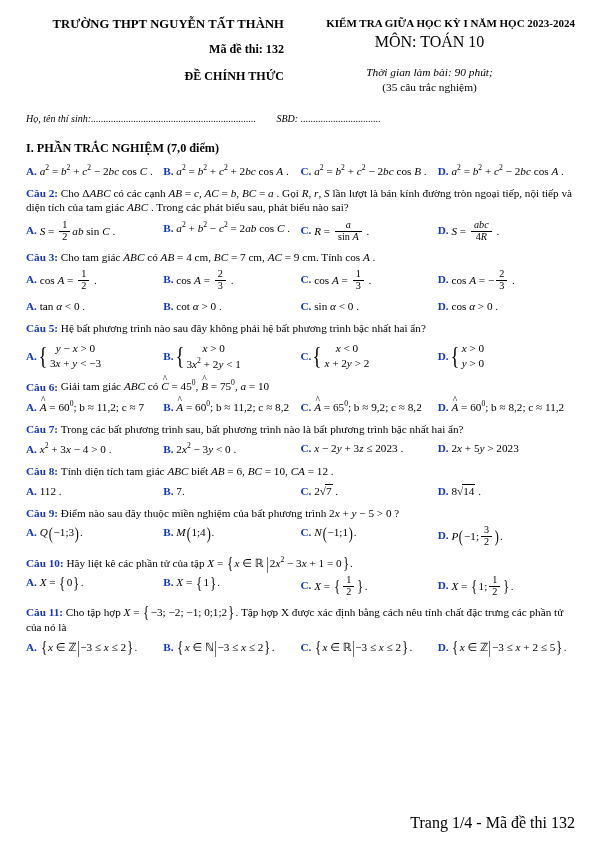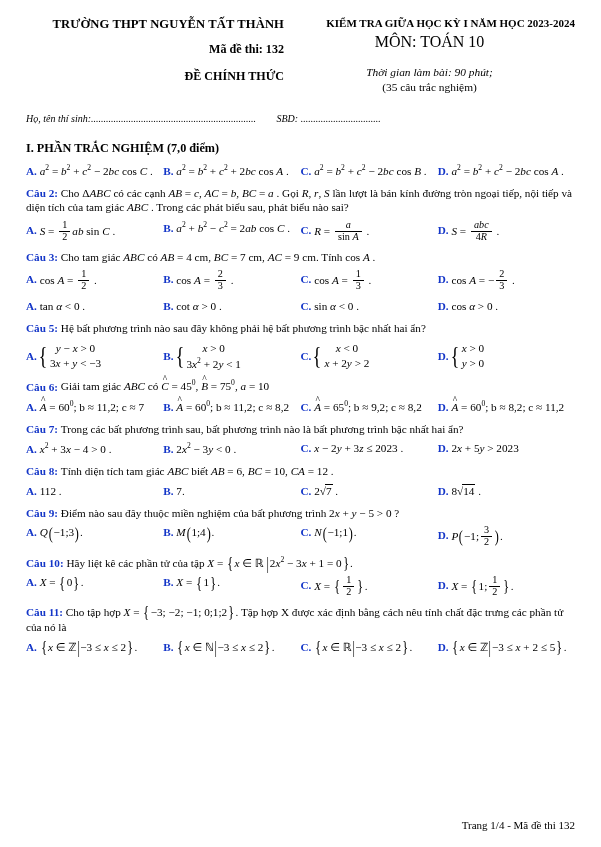--- a/index.html
+++ b/index.html
@@ -49,21 +49,21 @@
   .sqrt{display:inline-block;}
   .sqrt .rad{font-size:1.0em;}
   .sqrt .bar{border-top:1px solid #000;padding:0 1px 0 1px;margin-left:-1px;}
   .hat{position:relative;display:inline-block;}
   .hat > .hatmark{position:absolute;top:-0.62em;left:50%;transform:translateX(-50%);font-size:.85em;}
   .brace{display:inline-flex;align-items:center;vertical-align:middle;}
   .brace .bsym{font-size:25px;line-height:.8;font-weight:300;margin-right:1px;transform:scaleX(.75);}
   .brace .blines{display:inline-block;line-height:1.35;text-align:center;}
   .sysopt{display:flex;align-items:center;}
   .big{font-size:1.55em;font-weight:300;line-height:.7;vertical-align:middle;display:inline-block;transform:scaleX(.7);}
-  .footer{position:absolute;right:26px;bottom:14px;font-size:11px;}
+  .footer{position:absolute;right:26px;bottom:14px;font-size:16px;}
 </style>
 </head>
 <body>
 
 <div class="page">
 
   <div class="hdr">
     <div class="hdr-left">
       <div class="school">TRƯỜNG THPT NGUYỄN TẤT THÀNH</div>
       <div class="code">Mã đề thi: 132</div>

